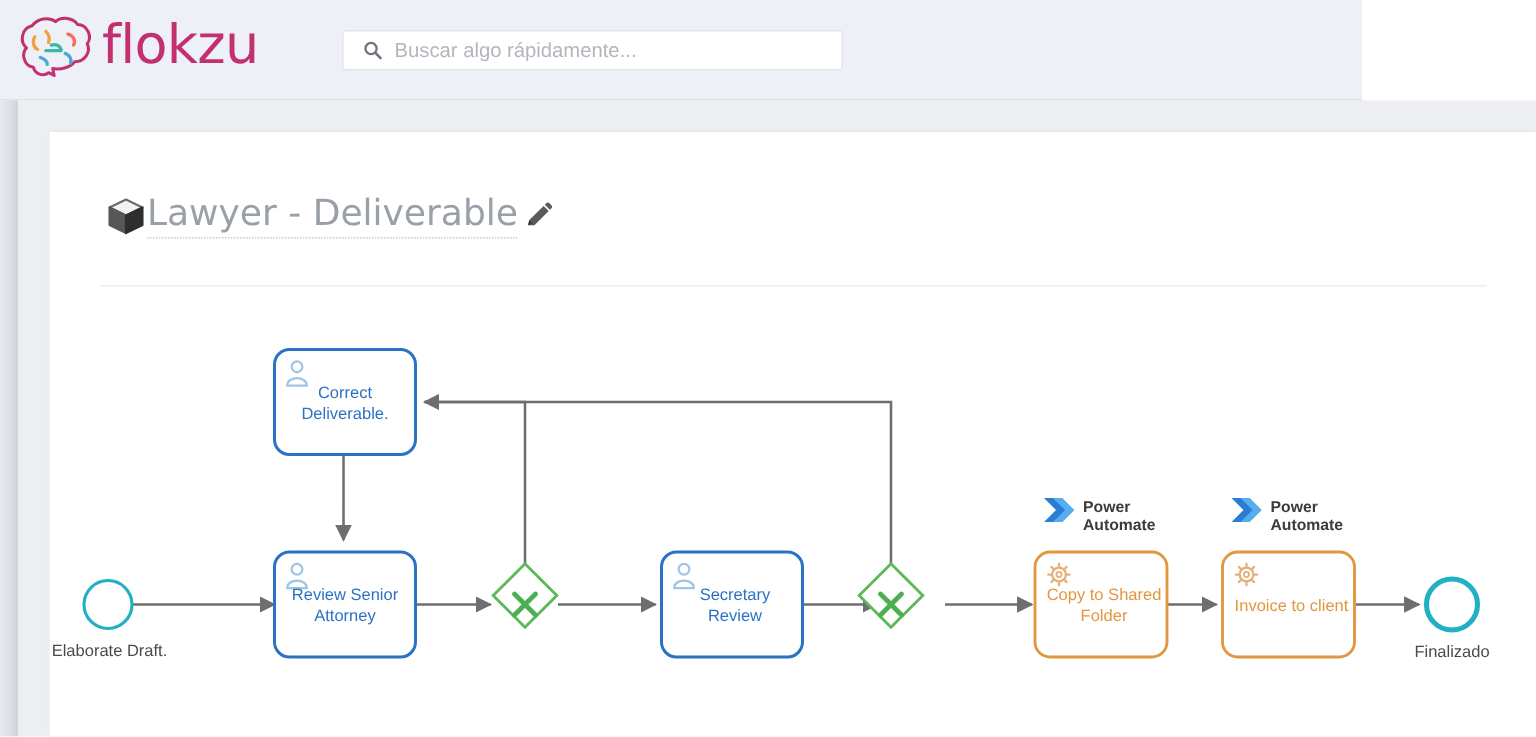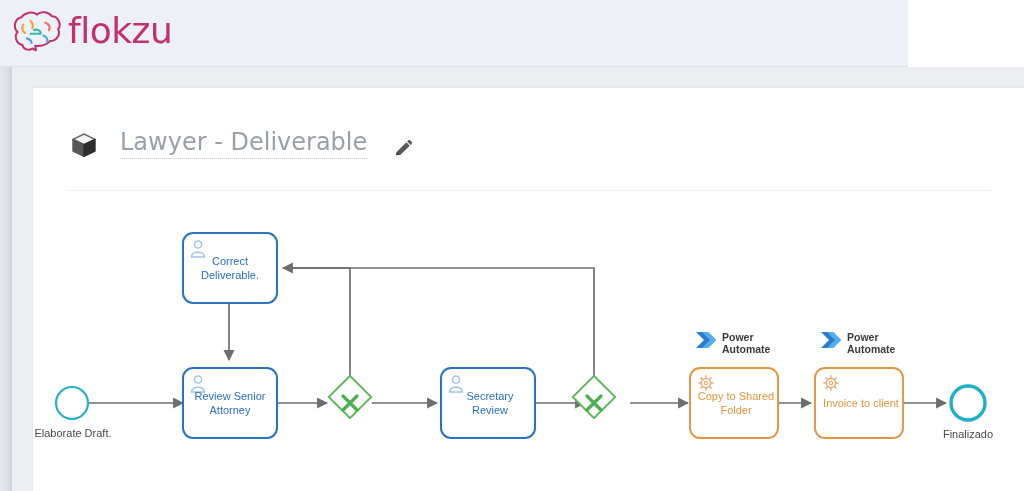--- a/index.html
+++ b/index.html
@@ -56,21 +56,21 @@
   .card{
     position:absolute;left:33px;top:88px;width:991px;height:403px;
     background:#ffffff;
     box-shadow:0 0 3px rgba(0,0,0,0.06);
     overflow:hidden;
   }
 
   
   .title-row{
     position:absolute;left:37px;top:40px;
-    display:flex;align-items:flex-end;gap:22px;
+    display:flex;align-items:center;gap:0;
   }
   .cube-icon{width:28px;height:28px;display:block;}
   .proc-title{
     font-size:24px;color:#9aa0a8;font-weight:400;
     border-bottom:1px dotted #c6cace;
     padding-bottom:2px;line-height:28px;
     font-family:"DejaVu Sans", sans-serif;
   }
   .pencil-icon{width:20px;height:20px;display:block;margin-left:4px;}
   .divider{
@@ -110,20 +110,29 @@
           <path d="M22 28 L33 28" fill="none" stroke="#3bb8a8" stroke-width="2.4" stroke-linecap="round"></path>
           <path d="M26 24 C29 23 32 24 33 27" fill="none" stroke="#3bb8a8" stroke-width="2.4" stroke-linecap="round"></path>
           <path d="M38 16 C42 17 44 21 42 24" fill="none" stroke="#f2705c" stroke-width="2.4" stroke-linecap="round"></path>
           <path d="M36 30 C39 31 41 34 40 37" fill="none" stroke="#4aa8d8" stroke-width="2.4" stroke-linecap="round"></path>
           <path d="M18 33 C21 34 23 36 23 38" fill="none" stroke="#4aa8d8" stroke-width="2.4" stroke-linecap="round"></path>
         </svg>
       </span>
       <span class="logo-text">flokzu</span>
     </div>
 
+    <div class="search-box">
+      <span class="search-icon">
+        <svg width="13" height="13" viewBox="0 0 16 16">
+          <circle cx="6.6" cy="6.6" r="4.6" fill="none" stroke="#6f737f" stroke-width="1.9"></circle>
+          <line x1="10.2" y1="10.2" x2="14.4" y2="14.4" stroke="#6f737f" stroke-width="2.1" stroke-linecap="round"></line>
+        </svg>
+      </span>
+      <input class="search-input" type="text" placeholder="Buscar algo rápidamente..." style="">
+    </div>
   </div>
 
   <div class="left-rail"></div>
   <div class="content-bg"></div>
 
   <div class="card">
 
     <div class="title-row">
       <span>
         <svg class="cube-icon" viewBox="0 0 28 28">

